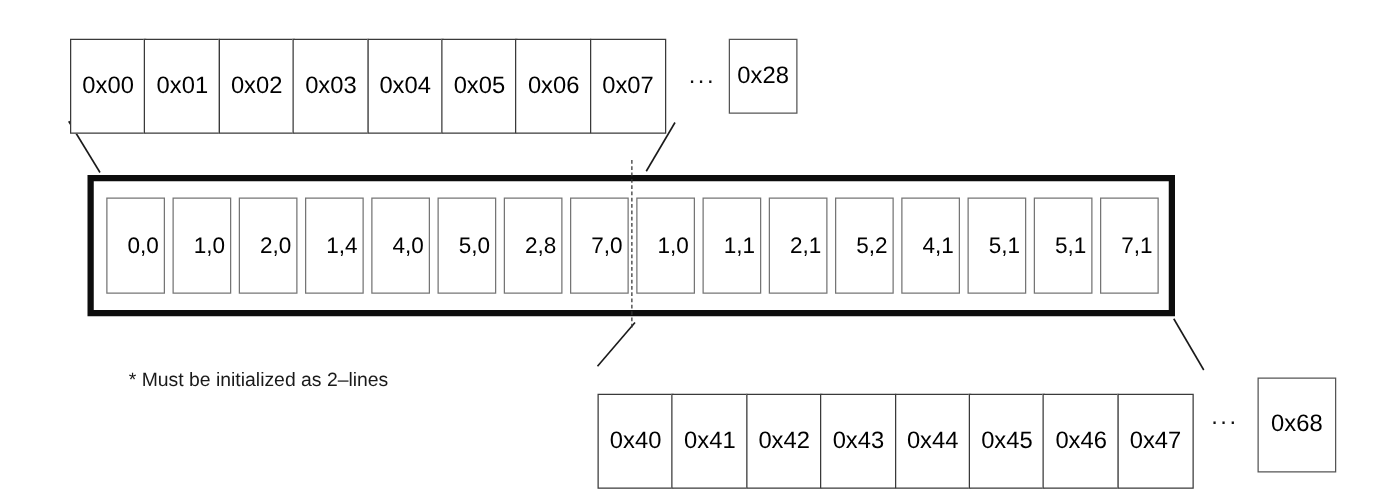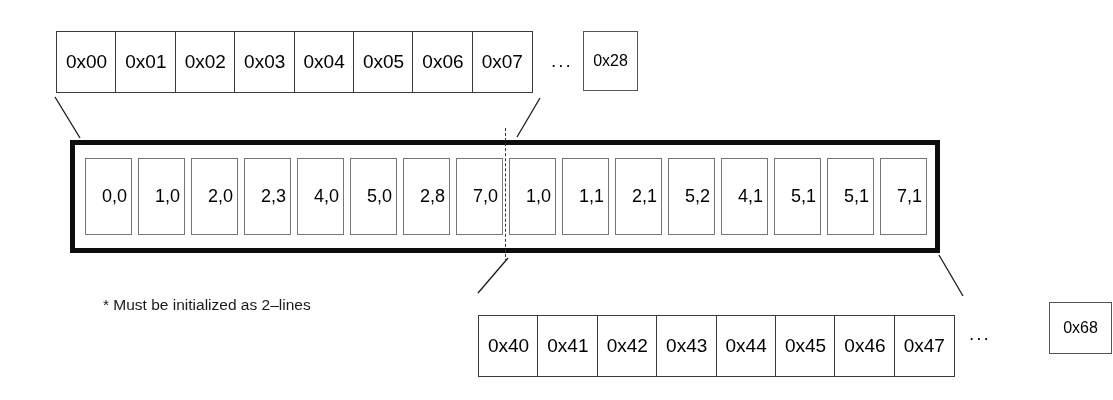--- a/index.html
+++ b/index.html
@@ -23,21 +23,21 @@
 
   
   .addr-row {
     position: absolute;
     display: flex;
   }
   .addr-row-top    { left: 56px;  top: 31px; }
   .addr-row-bottom { left: 478px; top: 302px; margin-top: 13px; }
   .addr-cell {
     width: 61px;
-    height: 62px;
+    height: 76px;
     box-sizing: border-box;
     border: 1.6px solid #3a3a3a;
     display: flex;
     align-items: center;
     justify-content: center;
     font-size: 19px;
     background: #ffffff;
   }
   .addr-cell + .addr-cell { margin-left: -1.6px; }
 
@@ -50,25 +50,25 @@
   .ellipsis-top    { left: 551px; top: 50px; }
   .ellipsis-bottom { left: 969px; top: 323px; }
 
   .lone-box {
     position: absolute;
     box-sizing: border-box;
     border: 1.6px solid #555555;
     display: flex;
     align-items: center;
     justify-content: center;
-    font-size: 16px;
+    font-size: 19px;
     background: #ffffff;
   }
   .lone-box-top    { left: 583px; top: 31px;  width: 55px; height: 60px; }
-  .lone-box-bottom { left: 1006px; top: 302px; width: 63px; height: 52px; margin-left: 43px; }
+  .lone-box-bottom { left: 1006px; top: 302px; width: 63px; height: 76px; }
 
   
   .buffer {
     position: absolute;
     left: 70px; top: 140px;
     width: 870px; height: 113px;
     box-sizing: border-box;
     border: 5px solid #0d0d0d;
     background: #ffffff;
   }
@@ -127,21 +127,21 @@
       <div class="addr-cell">0x04</div>
       <div class="addr-cell">0x05</div>
       <div class="addr-cell">0x06</div>
       <div class="addr-cell">0x07</div>
     </div>
   <div class="ellipsis ellipsis-top">...</div>
   <div class="lone-box lone-box-top">0x28</div>
 
   <div class="buffer">
     <div class="buffer-cells">
-      <div style="display:contents"><div class="buf-cell">0,0</div><div class="buf-cell">1,0</div><div class="buf-cell">2,0</div><div class="buf-cell">2,3</div><div class="buf-cell">4,0</div><div class="buf-cell">5,0</div><div class="buf-cell">2,8</div><div class="buf-cell">7,0</div></div>
+      <div style="display:contents"><div class="buf-cell">0,0</div><div class="buf-cell">1,0</div><div class="buf-cell">2,0</div><div class="buf-cell">1,4</div><div class="buf-cell">4,0</div><div class="buf-cell">5,0</div><div class="buf-cell">2,8</div><div class="buf-cell">7,0</div></div>
       <div style="display:contents"><div class="buf-cell">1,0</div><div class="buf-cell">1,1</div><div class="buf-cell">2,1</div><div class="buf-cell">5,2</div><div class="buf-cell">4,1</div><div class="buf-cell">5,1</div><div class="buf-cell">5,1</div><div class="buf-cell">7,1</div></div>
     </div>
   </div>
 
   <div class="dashed-divider"></div>
 
   <div class="footnote">* Must be initialized as 2–lines</div>
 
   <div class="addr-row addr-row-bottom">
       <div class="addr-cell">0x40</div>

